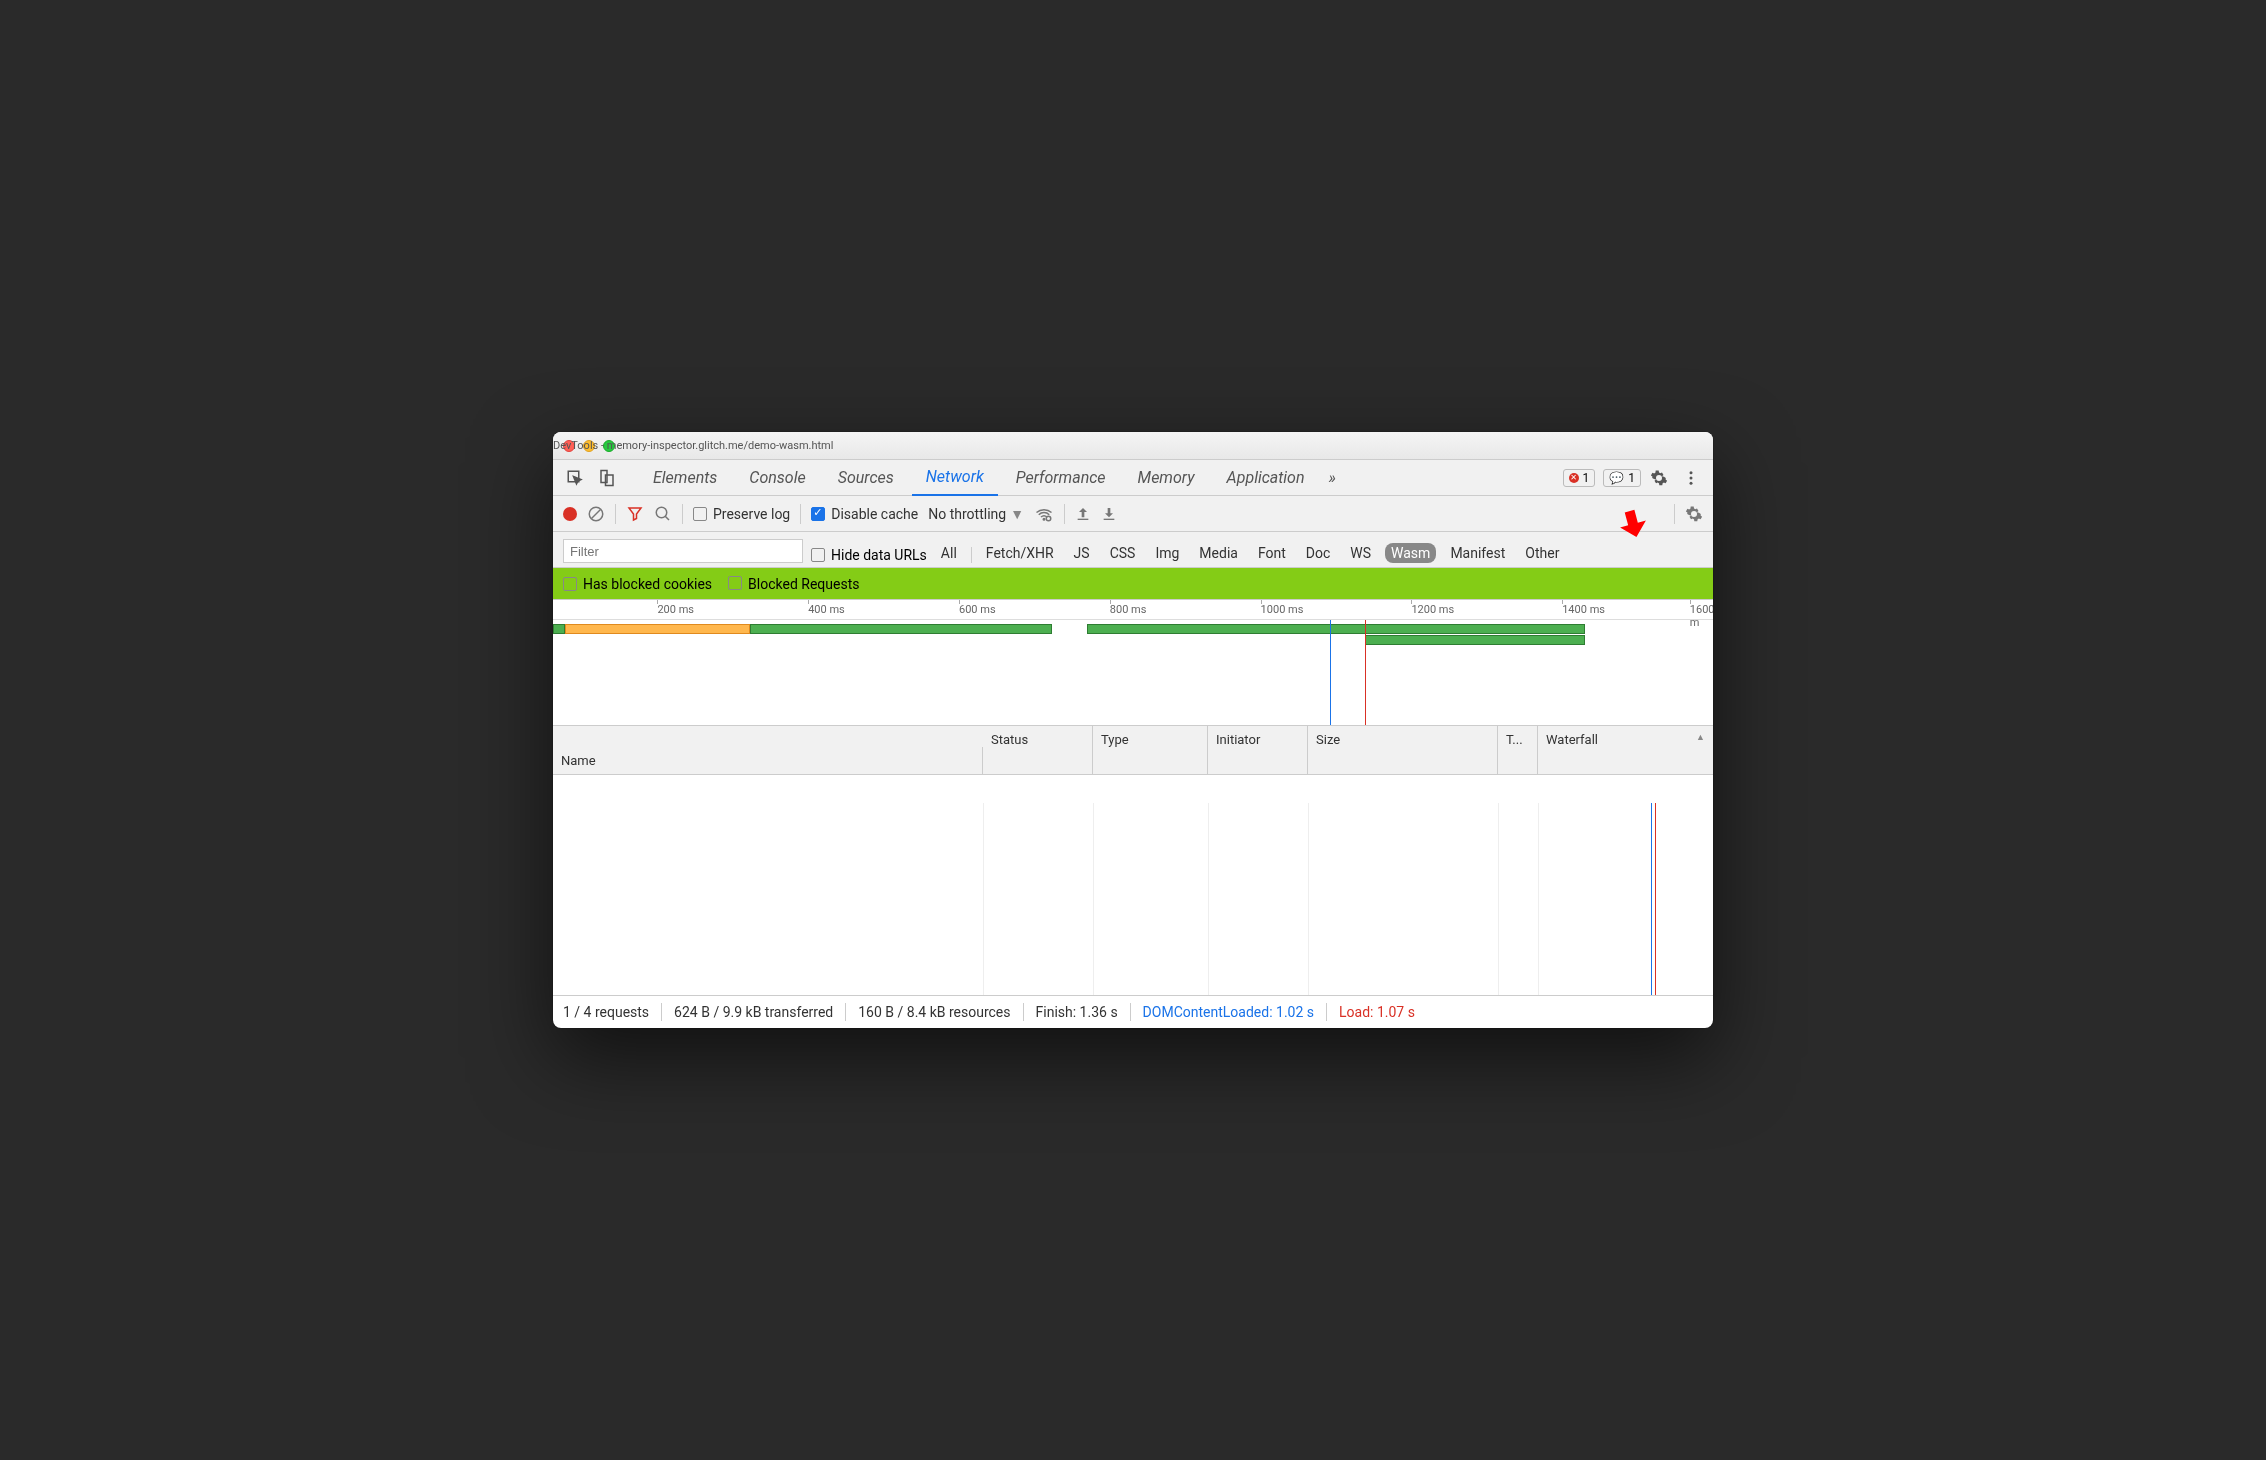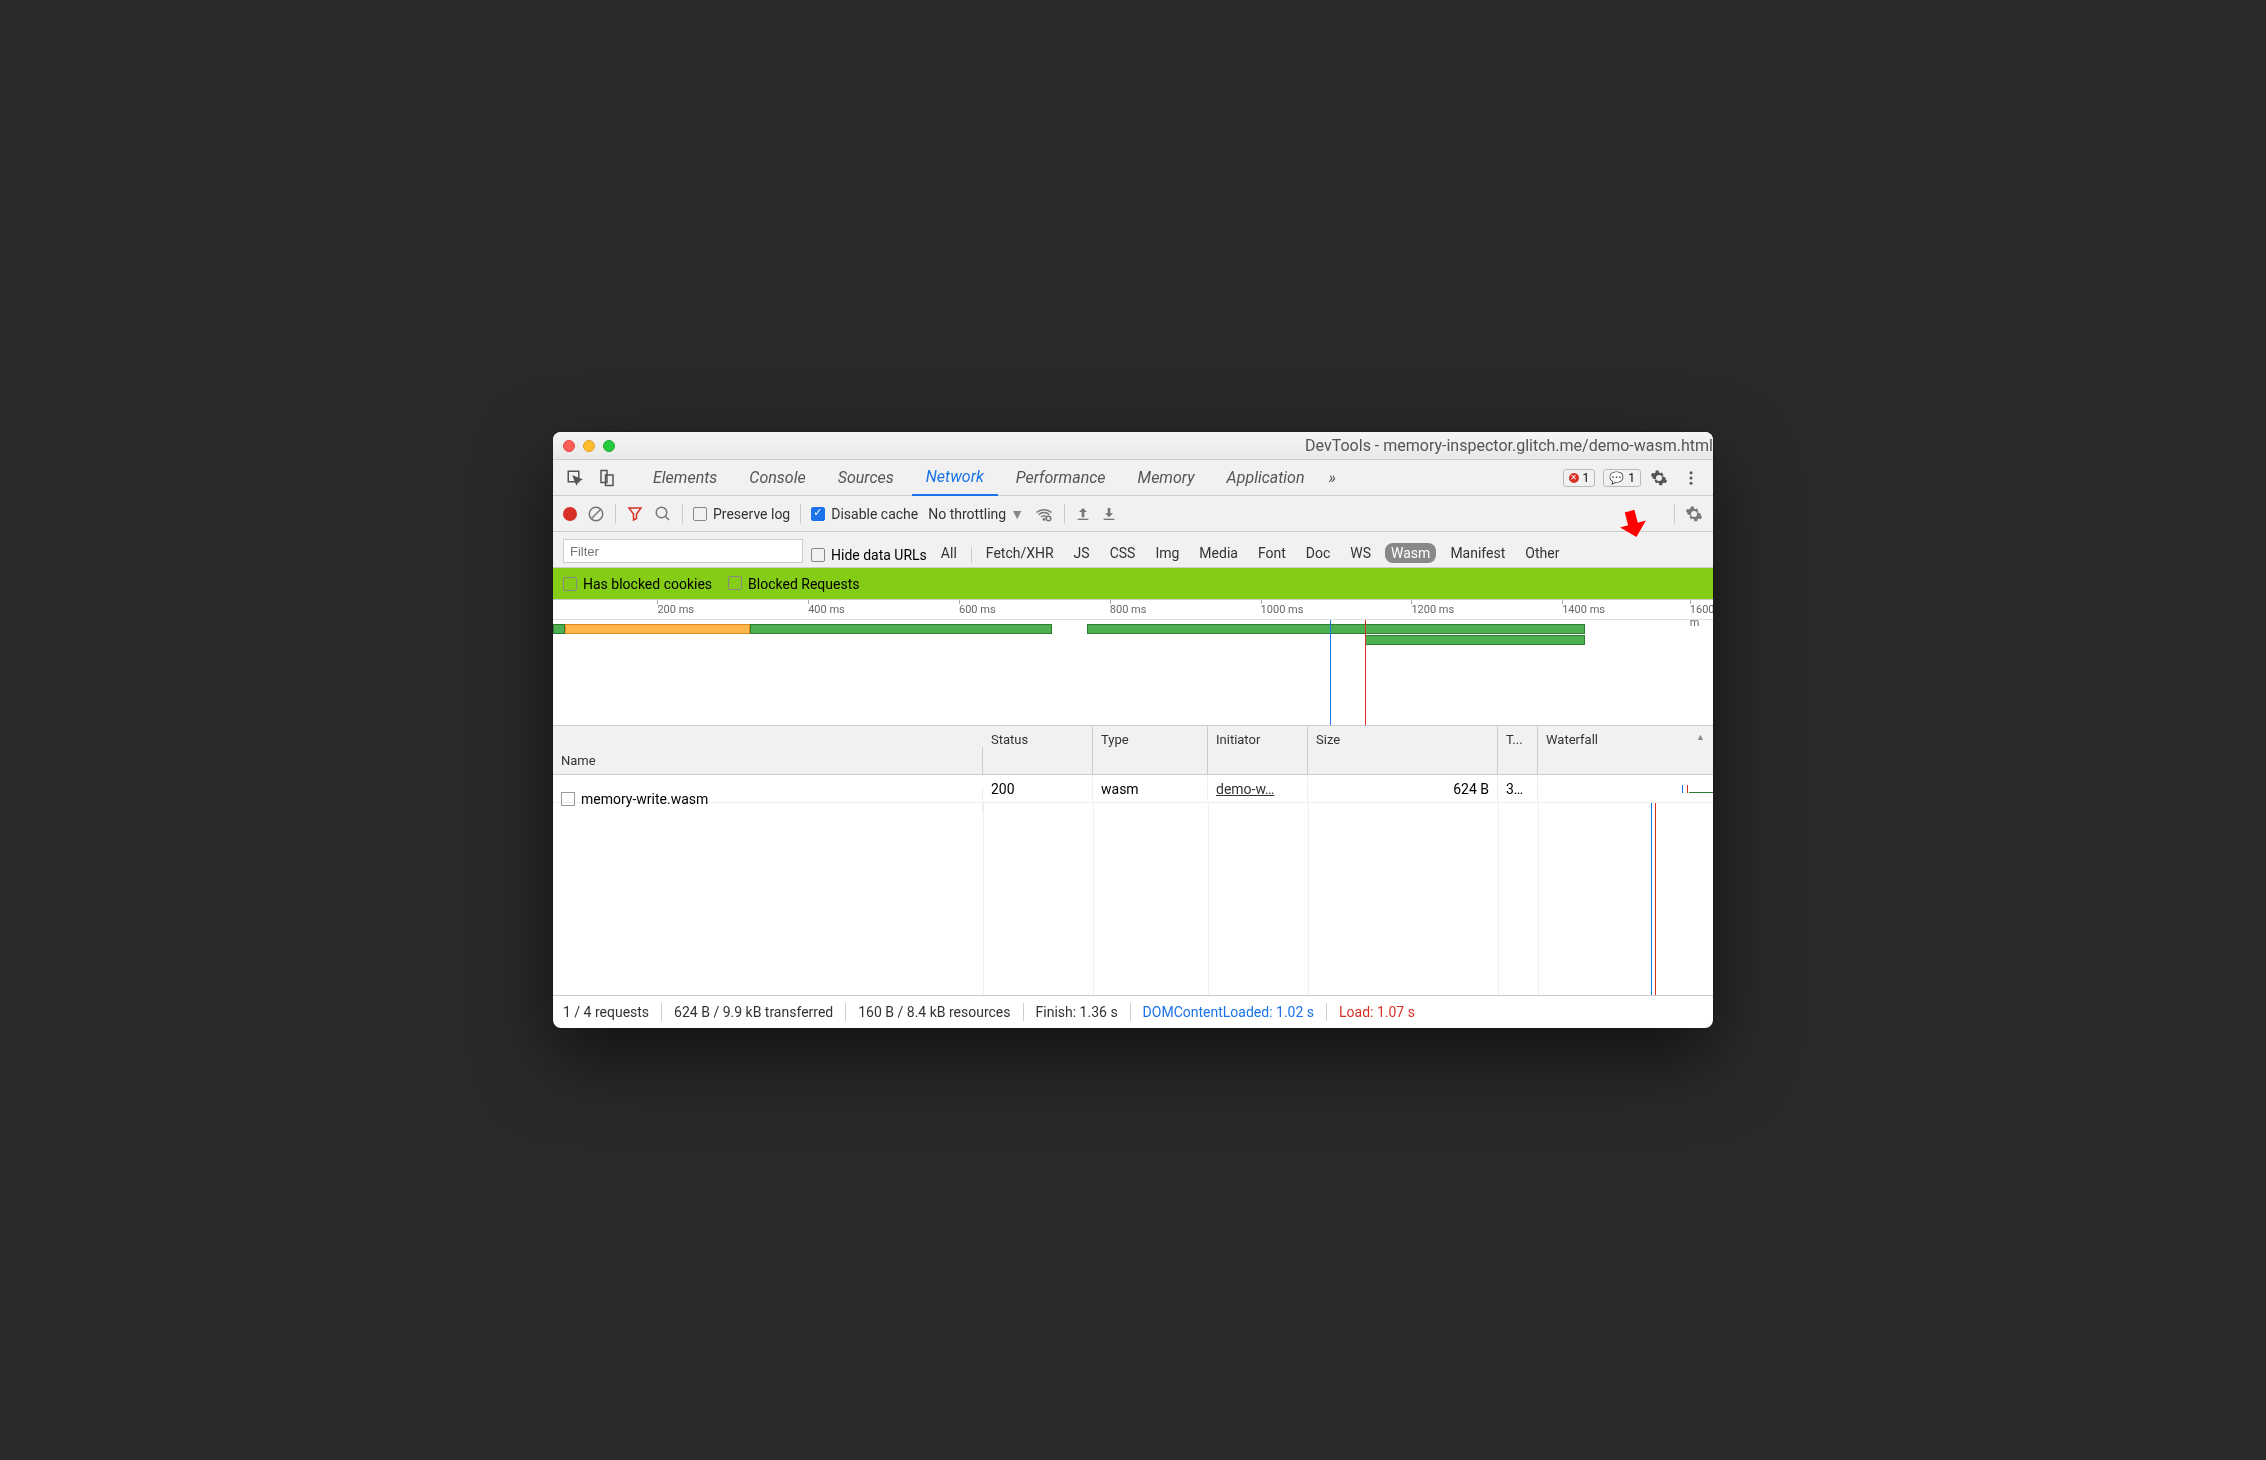--- a/index.html
+++ b/index.html
@@ -27,21 +27,21 @@
   display: flex;
   align-items: center;
   padding: 0 10px;
   position: relative;
 }
 .traffic { display: flex; gap: 8px; }
 .dot { width: 12px; height: 12px; border-radius: 50%; }
 .dot.red { background: #ff5f56; border: 0.5px solid #e0443e; }
 .dot.yellow { background: #ffbd2e; border: 0.5px solid #dea123; }
 .dot.green { background: #27c93f; border: 0.5px solid #1aab29; }
-.title { position: absolute; left: 0; right: 0; text-align: right; font-size: 16px; color: #555; }
+.title { position: absolute; left: 0; right: 0; text-align: left; font-size: 11px; color: #555; }
 
 .tabs {
   height: 36px;
   background: #f1f1f1;
   border-bottom: 1px solid #ccc;
   display: flex;
   align-items: center;
   padding: 0 8px;
   gap: 4px;
 }
@@ -336,36 +336,20 @@
     <div class="thead">
       <div class="th col-name">Name</div>
       <div class="th col-status">Status</div>
       <div class="th col-type">Type</div>
       <div class="th col-init">Initiator</div>
       <div class="th col-size" style="text-align:left">Size</div>
       <div class="th col-time">T...</div>
       <div class="th col-wf sort" style="border-right:none">Waterfall</div>
     </div>
     <div class="tbody">
-      <div class="trow">
-        <div class="td col-name" style="display:flex;align-items:center;gap:6px">
-          <span style="width:14px;height:14px;border:1px solid #999;display:inline-block"></span>
-          <span>memory-write.wasm</span>
-        </div>
-        <div class="td col-status">200</div>
-        <div class="td col-type">wasm</div>
-        <div class="td col-init"><a>demo-w…</a></div>
-        <div class="td col-size">624 B</div>
-        <div class="td col-time">3…</div>
-        <div class="td col-wf" style="border-right:none">
-          <div class="wf-vline" style="left:82%;background:#1a73e8"></div>
-          <div class="wf-vline" style="left:85%;background:#d93025"></div>
-          <div class="wf-bar" style="left:86%;width:14%"></div>
-        </div>
-      </div>
 
       <div style="position:absolute;top:28px;bottom:0;left:430px;width:1px;background:#eee"></div>
       <div style="position:absolute;top:28px;bottom:0;left:540px;width:1px;background:#eee"></div>
       <div style="position:absolute;top:28px;bottom:0;left:655px;width:1px;background:#eee"></div>
       <div style="position:absolute;top:28px;bottom:0;left:755px;width:1px;background:#eee"></div>
       <div style="position:absolute;top:28px;bottom:0;left:945px;width:1px;background:#eee"></div>
       <div style="position:absolute;top:28px;bottom:0;left:985px;width:1px;background:#eee"></div>
       <div style="position:absolute;top:28px;bottom:0;left:1098px;width:1px;background:#1a73e8"></div>
       <div style="position:absolute;top:28px;bottom:0;left:1102px;width:1px;background:#d93025"></div>
     </div>

